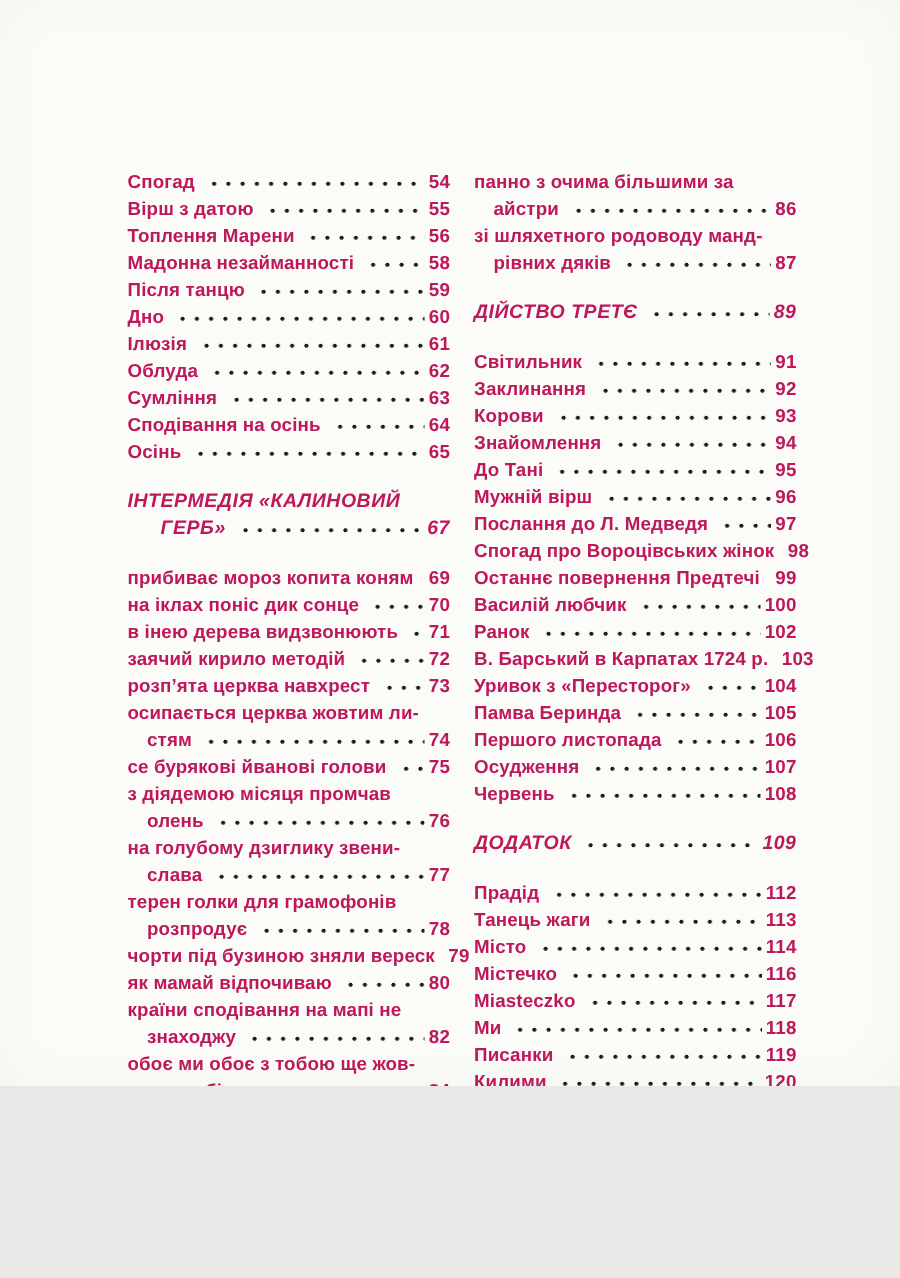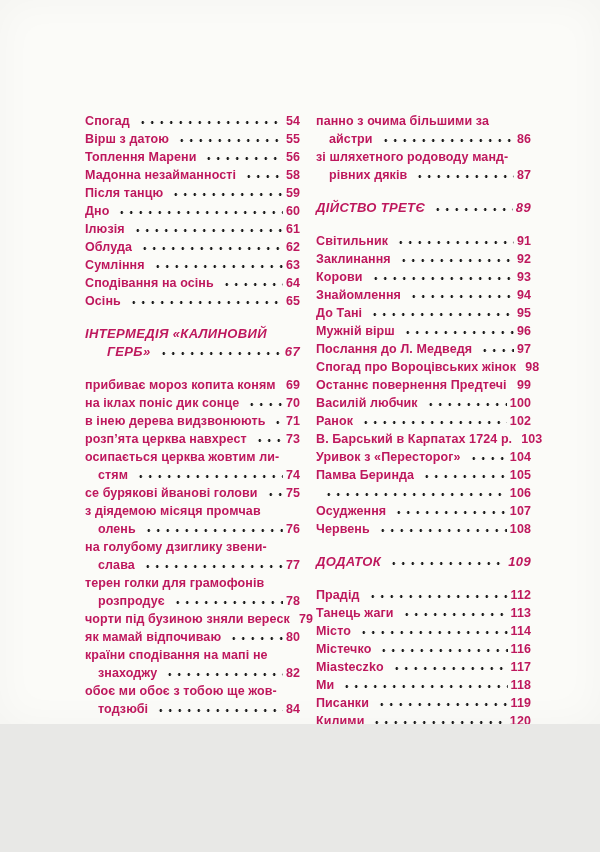--- a/index.html
+++ b/index.html
@@ -165,20 +165,27 @@
         </div>
         <div class="entry">
           <div class="line last">
             <span class="t">в інею дерева видзвонюють</span>
             <span class="leader"></span>
             <span class="pg">71</span>
           </div>
         </div>
         <div class="entry">
           <div class="line last">
+            <span class="t">заячий кирило методій</span>
+            <span class="leader"></span>
+            <span class="pg">72</span>
+          </div>
+        </div>
+        <div class="entry">
+          <div class="line last">
             <span class="t">розп’ята церква навхрест</span>
             <span class="leader"></span>
             <span class="pg">73</span>
           </div>
         </div>
         <div class="entry">
           <div class="line">осипається церква жовтим ли-</div>
           <div class="line cont last">
             <span class="t">стям</span>
             <span class="leader"></span>
@@ -364,20 +371,21 @@
         </div>
         <div class="entry">
           <div class="line last">
             <span class="t">Памва Беринда</span>
             <span class="leader"></span>
             <span class="pg">105</span>
           </div>
         </div>
         <div class="entry">
           <div class="line last">
+            <span class="t">Першого листопада</span>
             <span class="leader"></span>
             <span class="pg">106</span>
           </div>
         </div>
         <div class="entry">
           <div class="line last">
             <span class="t">Осудження</span>
             <span class="leader"></span>
             <span class="pg">107</span>
           </div>

